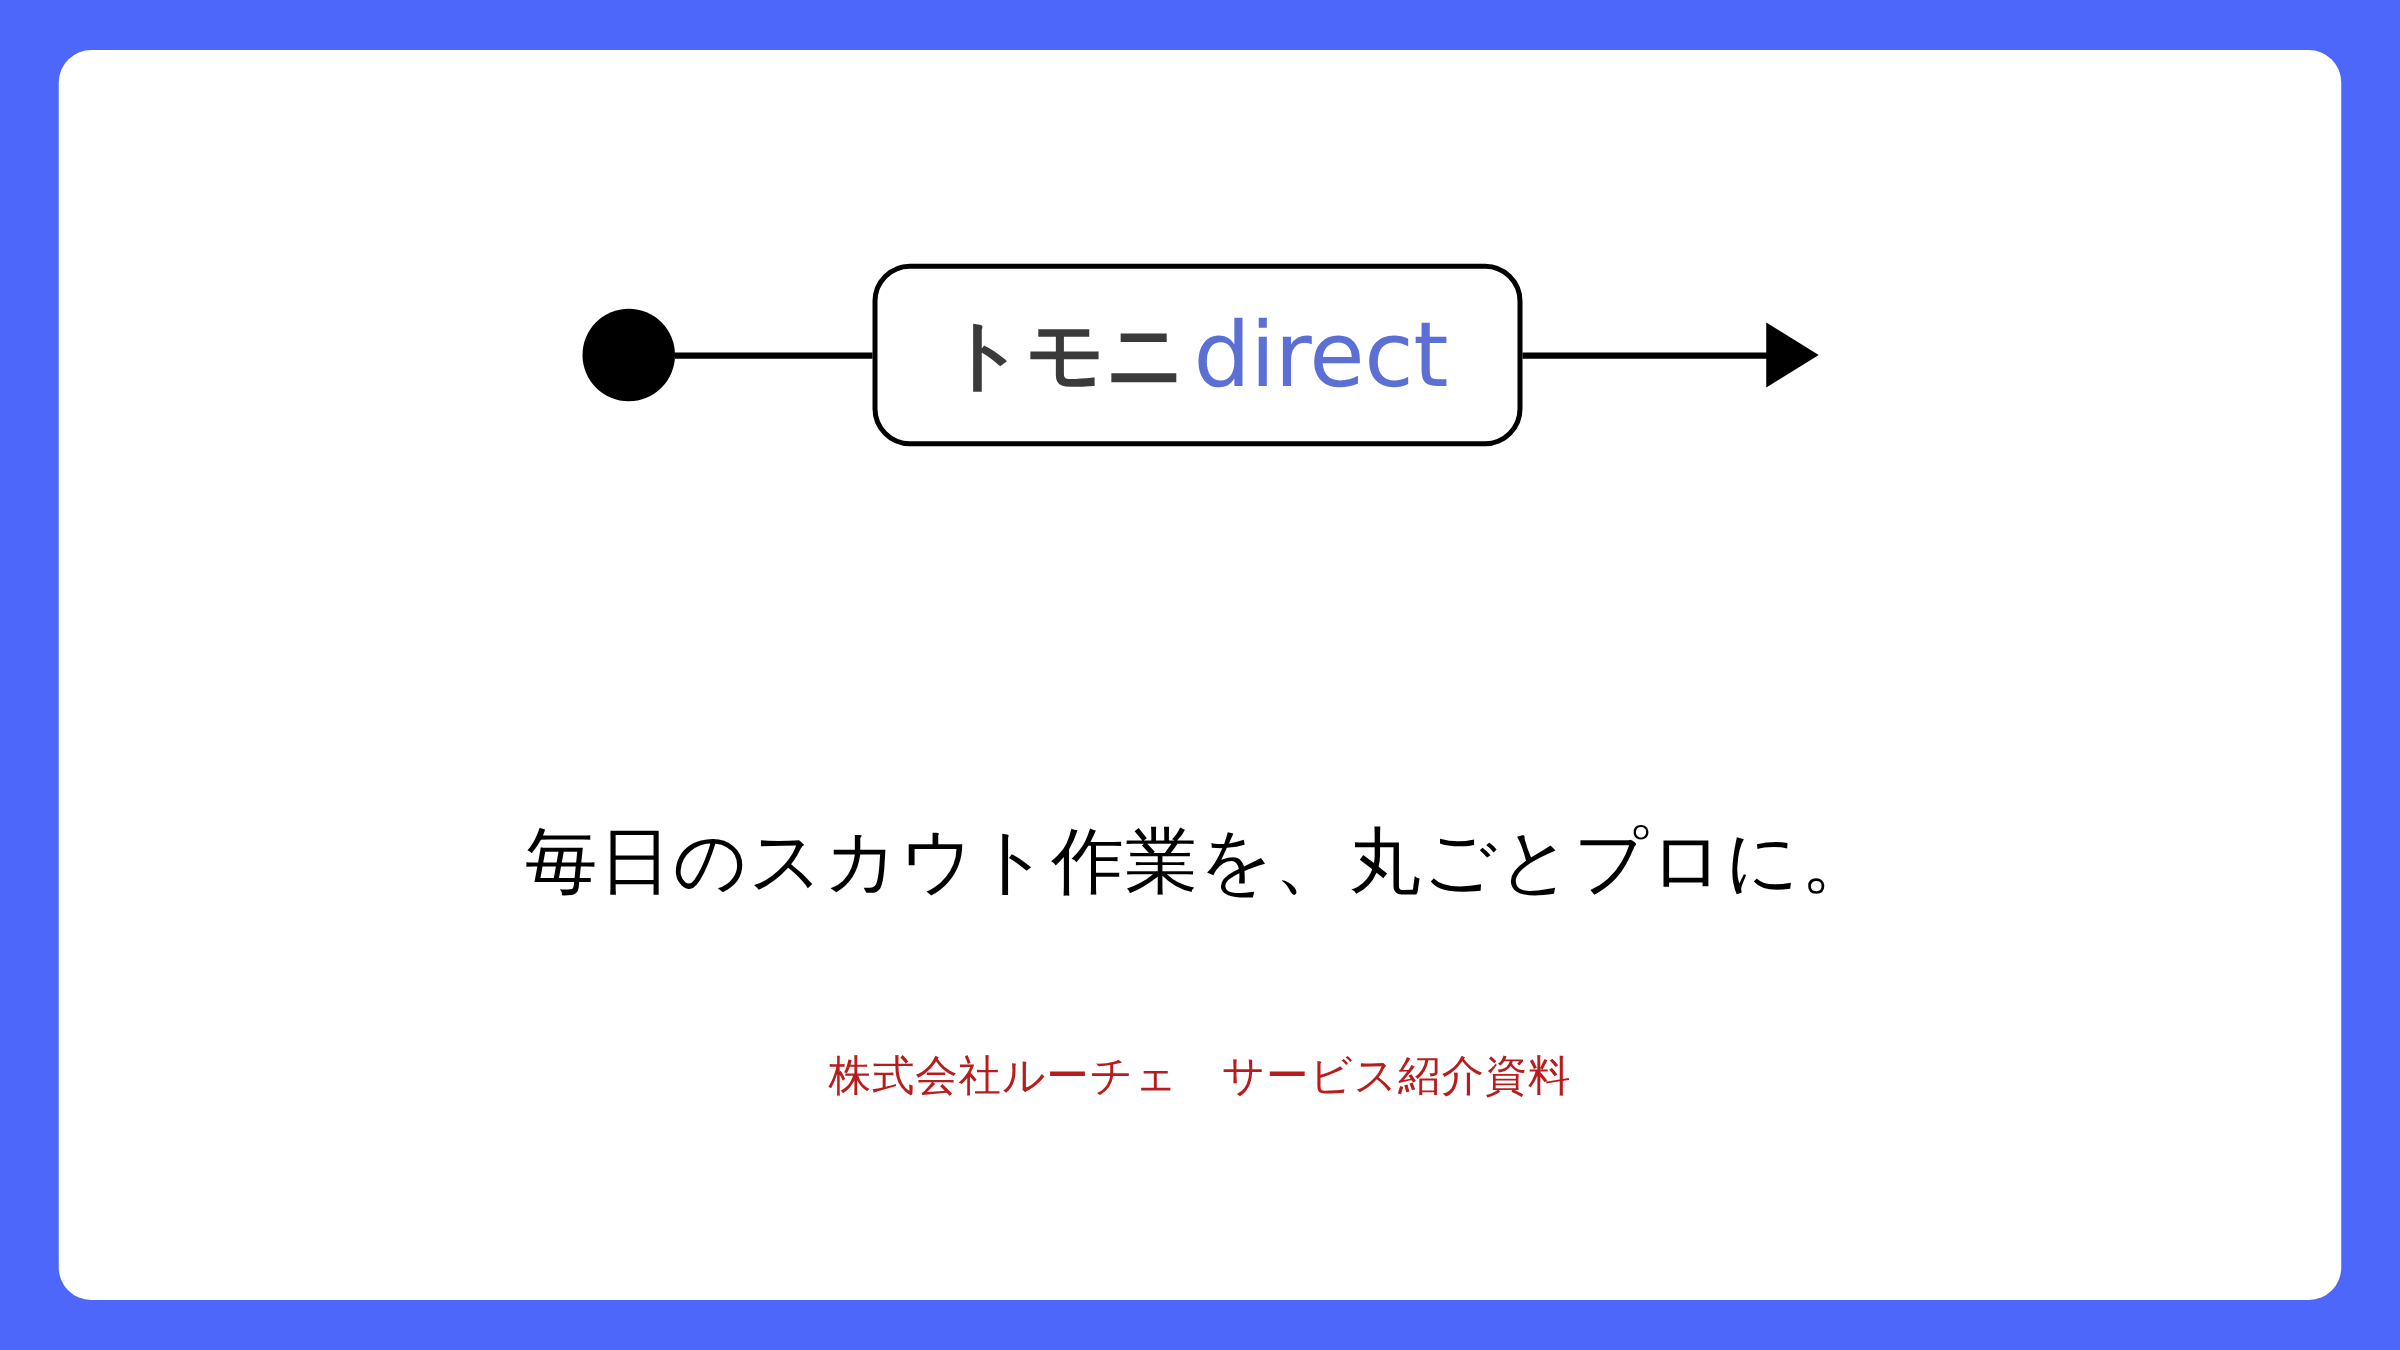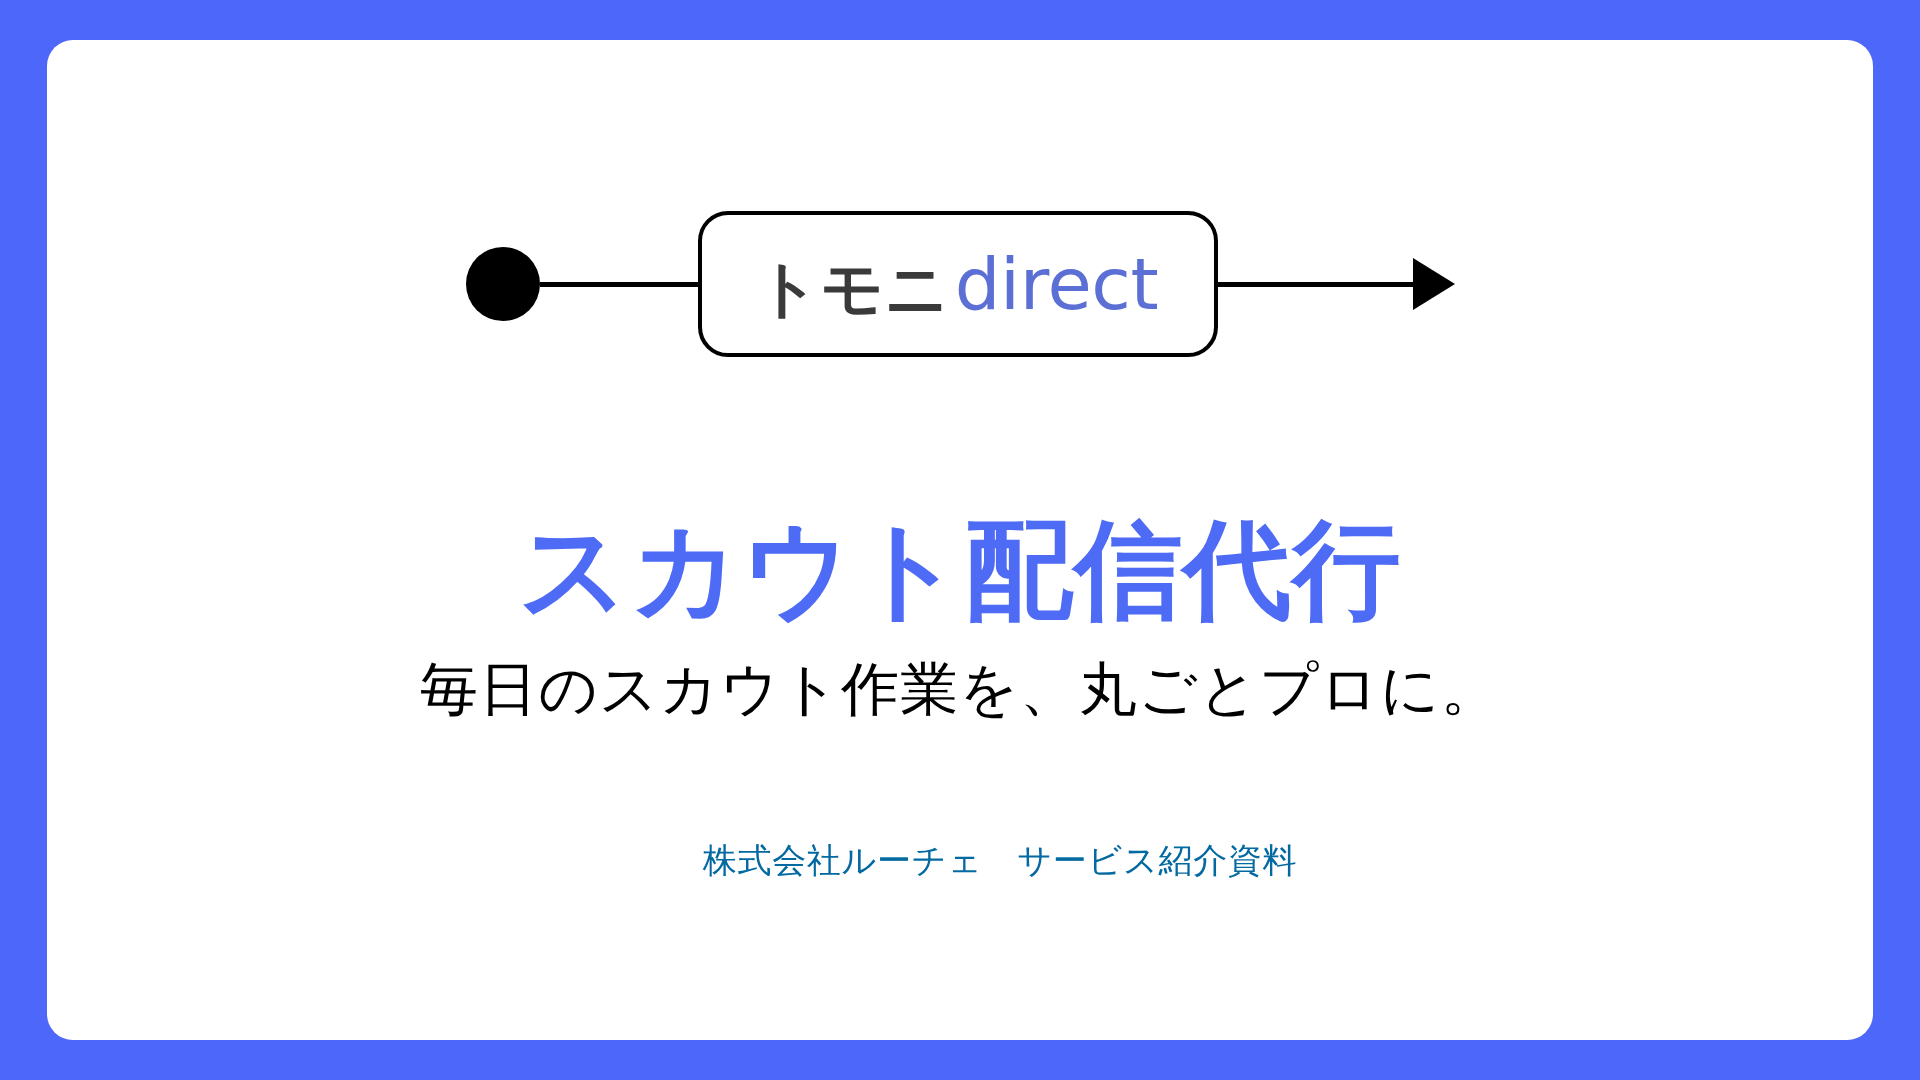--- a/index.html
+++ b/index.html
@@ -86,21 +86,21 @@
     background: #FFFFFF;
     display: flex;
     align-items: center;
     justify-content: center;
     box-sizing: border-box;
     z-index: 2;
   }
 
   .logo-wordmark {
     display: flex;
-    align-items: flex-end;
+    align-items: center;
     white-space: nowrap;
     line-height: 1;
   }
 
   .logo-jp {
     font-family: "DejaVu Sans", "Liberation Sans", sans-serif;
     font-size: 62px;
     font-weight: 700;
     color: #3A3A3A;
     letter-spacing: 0.01em;
@@ -150,24 +150,23 @@
   
   .footer-credit {
     position: absolute;
     left: 0;
     top: 798px;
     width: 100%;
     text-align: center;
     font-family: "DejaVu Sans", "Liberation Sans", sans-serif;
     font-size: 34px;
     font-weight: 400;
-    color: #0369a1;
+    color: #b91c1c;
     letter-spacing: 0.02em;
     white-space: pre;
-    padding-left: 40px;
   }
 </style>
 </head>
 <body>
 
 <div class="slide">
 
   <div class="card">
 
     <div class="flow">
@@ -182,20 +181,19 @@
           <span class="logo-en">direct</span>
         </span>
       </div>
 
       <span class="flow-line right"></span>
 
       <span class="flow-arrowhead"></span>
 
     </div>
 
-    <h1 class="headline">スカウト配信代行</h1>
 
     <h2 class="subheadline">毎日のスカウト作業を、丸ごとプロに。</h2>
 
     <div class="footer-credit">株式会社ルーチェ　サービス紹介資料</div>
 
   </div>
 </div>
 
 </body></html>

